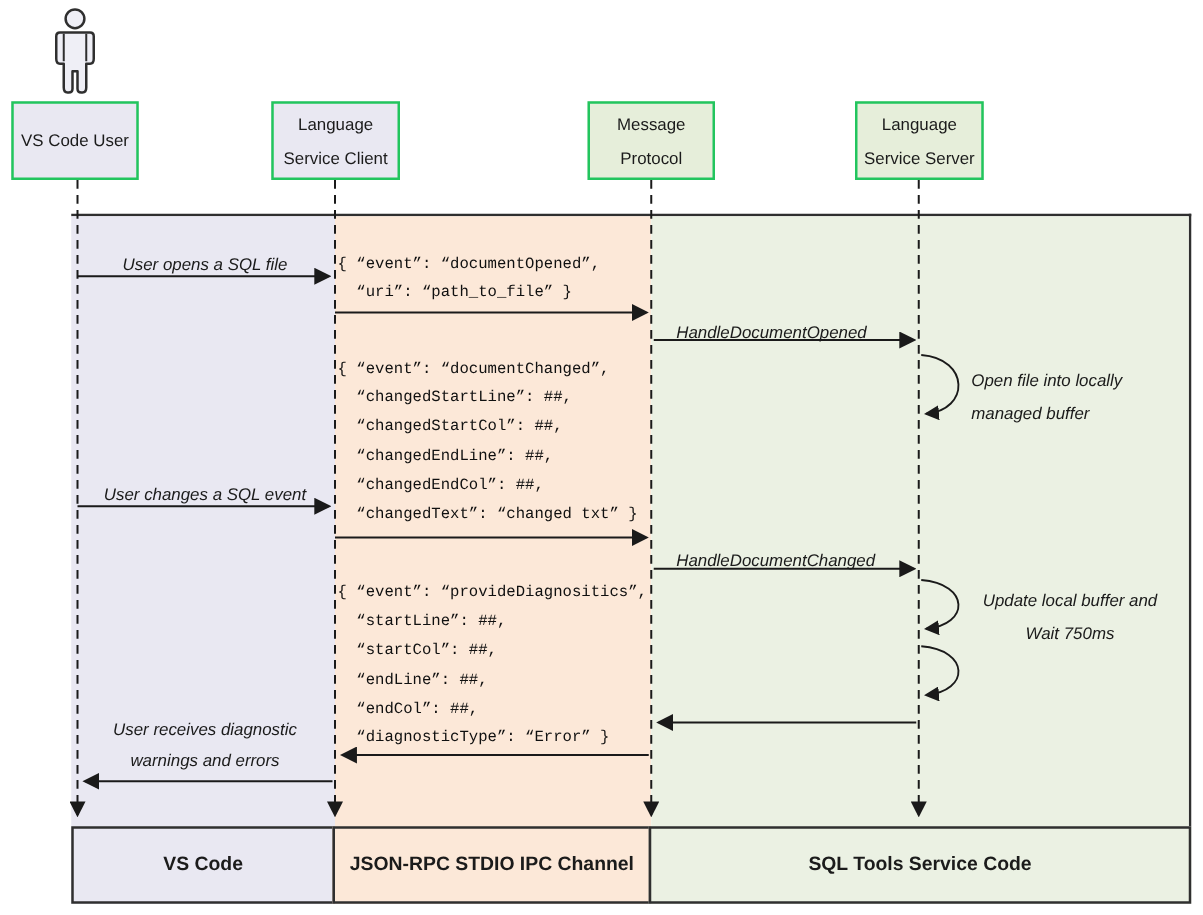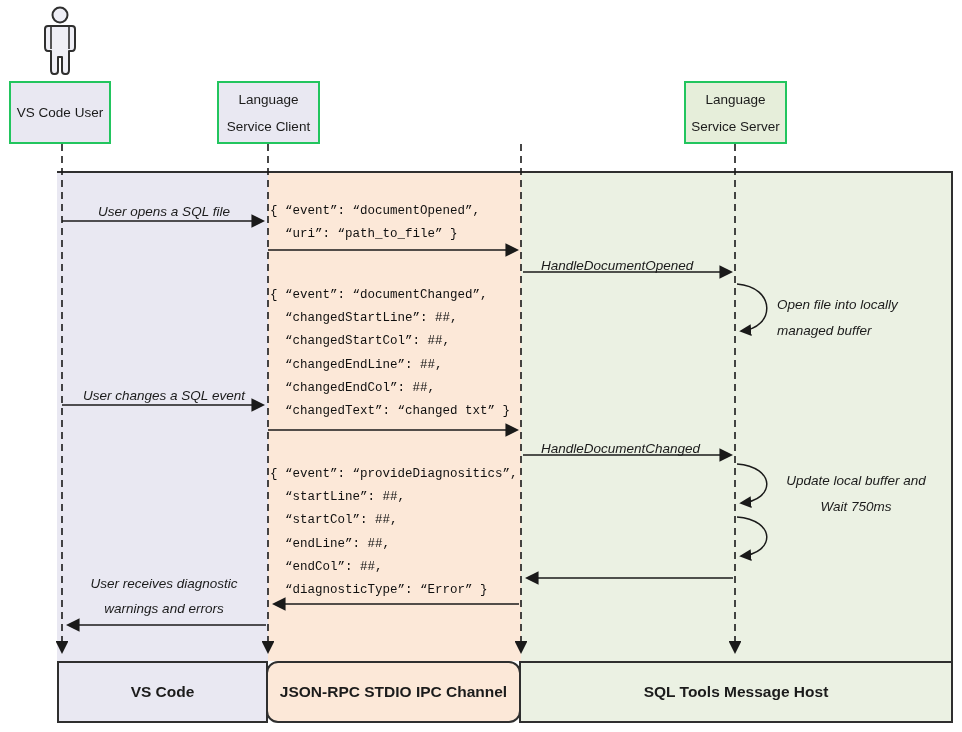--- a/index.html
+++ b/index.html
@@ -26,21 +26,21 @@
   .hbox.grn{background:#e6eeda;}
   
   .frow{position:absolute;left:57px;top:661px;width:896px;height:62px;display:flex;}
   .fbox{
     box-sizing:border-box;border:2px solid #2f2f2f;
     display:flex;align-items:center;justify-content:center;
     font-weight:bold;font-size:15.5px;
   }
   .fbox+.fbox{margin-left:-2px;}
   .fb-user{width:211px;background:#e9e8f2;text-align:right;}
-  .fb-ipc{width:255px;background:#fce8d8;border-radius:12px;}
+  .fb-ipc{width:255px;background:#fce8d8;}
   .fb-host{flex:1;background:#ebf1e3;}
   
   .lbl{
     position:absolute;font-style:italic;font-size:13.5px;color:#1b1b1b;
     white-space:pre-line;line-height:25px;z-index:3;
   }
   .lbl.ctr{text-align:center;}
   .mono{
     position:absolute;font-family:"Liberation Mono",monospace;font-style:normal;
     font-size:12.5px;line-height:23.2px;white-space:pre;color:#101010;z-index:3;
@@ -93,20 +93,22 @@
     <g stroke="#1a1a1a" stroke-width="1.5" fill="none">
       <path d="M737,284 C776,287 776,328 741,331" marker-end="url(#arw)"></path>
       <path d="M737,464 C776,467 776,500 741,503" marker-end="url(#arw)"></path>
       <path d="M737,517 C776,520 776,553 741,556" marker-end="url(#arw)"></path>
     </g>
   </svg>
 
   <div class="hbox lav" style="left:9px;width:102px;">VS Code User</div>
   <div class="hbox lav" style="left:217px;width:103px;">Language
 Service Client</div>
+  <div class="hbox grn" style="left:470px;width:102px;">Message
+Protocol</div>
   <div class="hbox grn" style="left:684px;width:103px;">Language
 Service Server</div>
 
   <div class="lbl ctr" style="left:62px;top:199px;width:204px;">User opens a SQL file</div>
   <div class="lbl ctr" style="left:62px;top:383px;width:204px;">User changes a SQL event</div>
   <div class="lbl ctr" style="left:62px;top:571px;width:204px;">User receives diagnostic
 warnings and errors</div>
 
   <div class="mono" style="left:270px;top:200px;">{ “event”: “documentOpened”,
   “uri”: “path_to_file” }</div>
@@ -127,16 +129,16 @@
   <div class="lbl" style="left:541px;top:436px;">HandleDocumentChanged</div>
 
   <div class="lbl" style="left:777px;top:292px;line-height:26px;">Open file into locally
 managed buffer</div>
   <div class="lbl ctr" style="left:770px;top:468px;width:172px;line-height:26px;">Update local buffer and
 Wait 750ms</div>
 
   <div class="frow">
     <div class="fbox fb-user">VS Code</div>
     <div class="fbox fb-ipc">JSON-RPC STDIO IPC Channel</div>
-    <div class="fbox fb-host">SQL Tools Message Host</div>
+    <div class="fbox fb-host">SQL Tools Service Code</div>
   </div>
 
 </div>
 
 </body></html>

